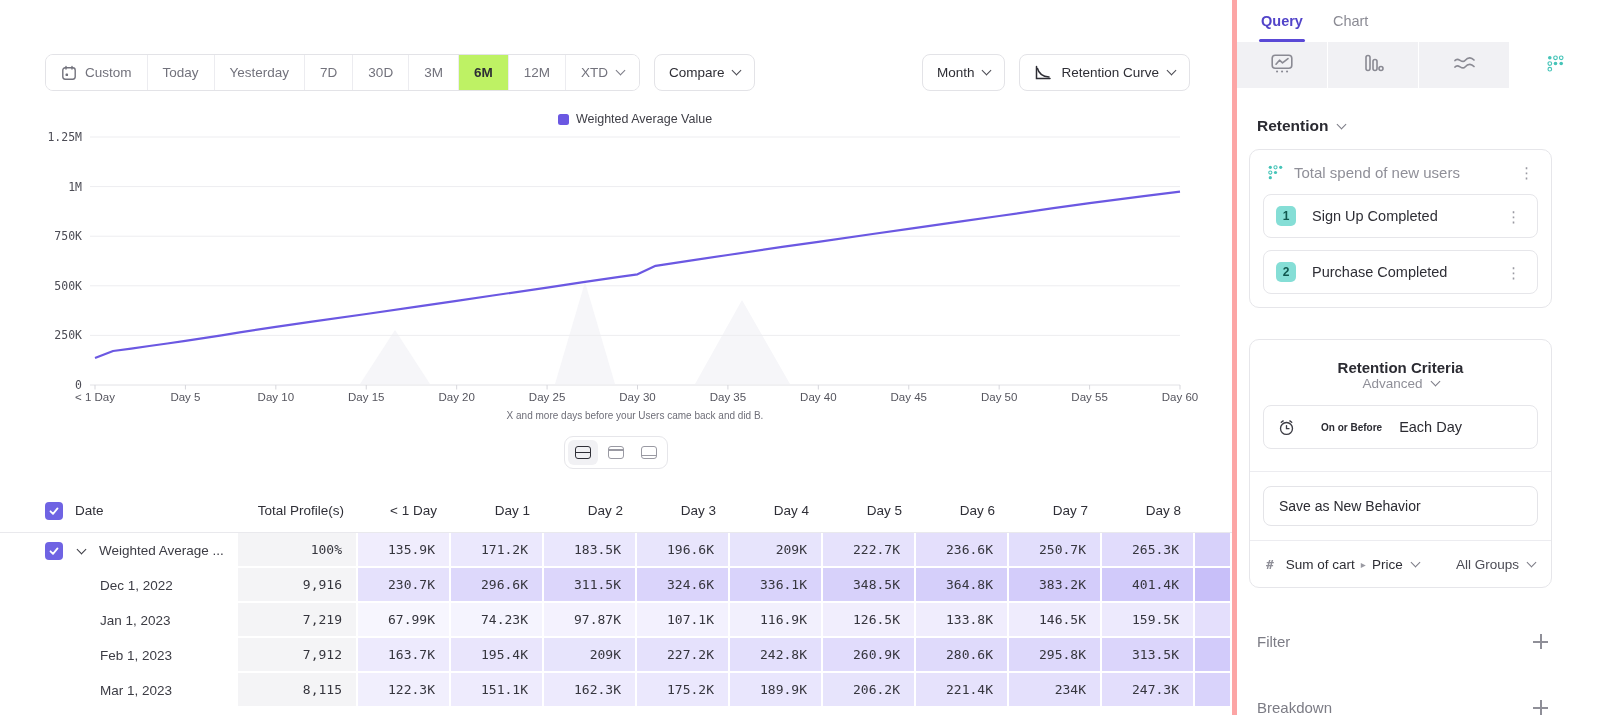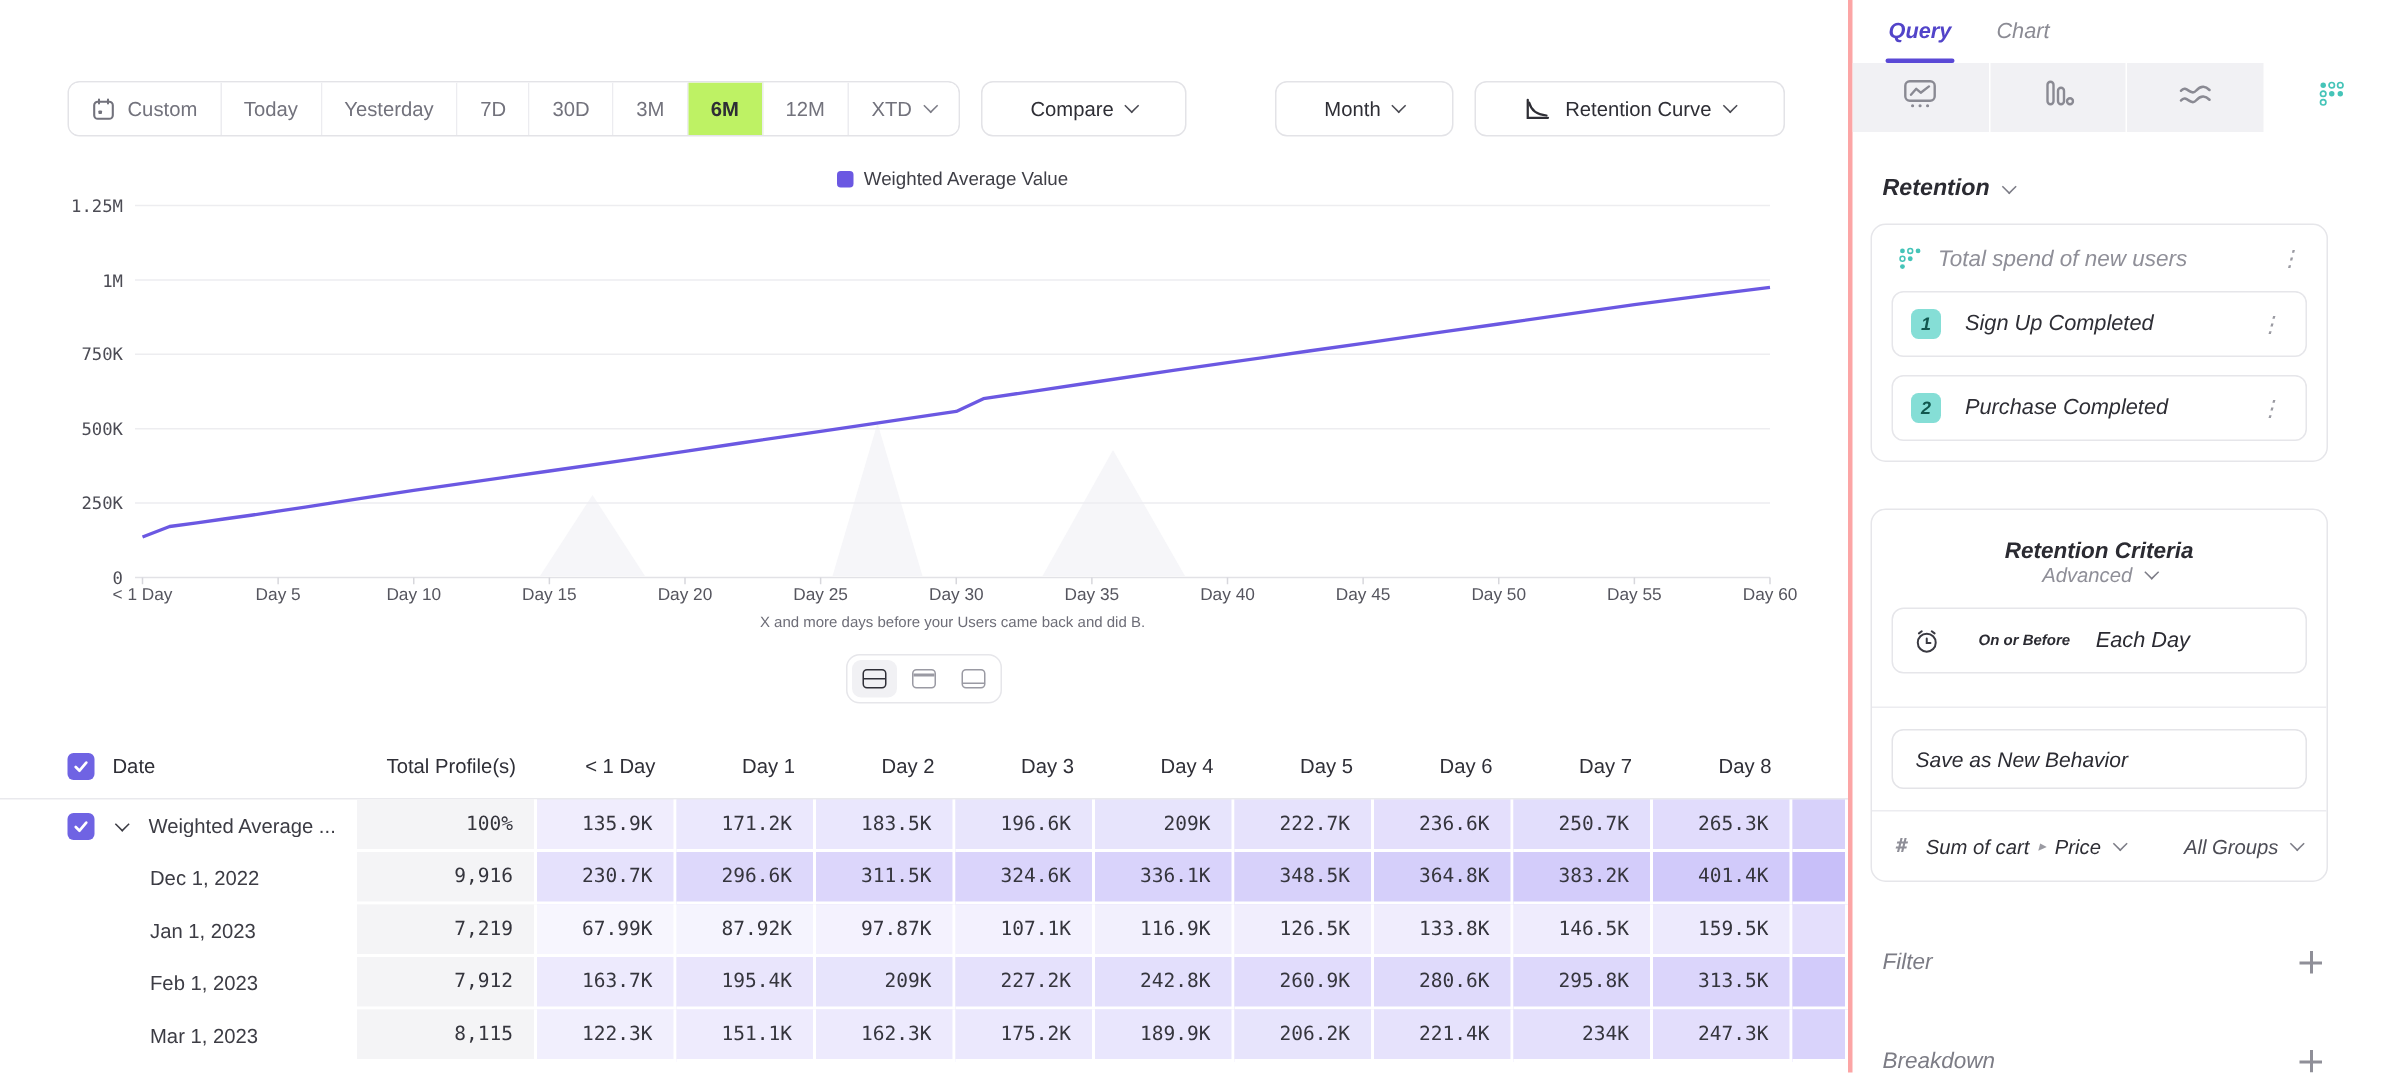--- a/index.html
+++ b/index.html
@@ -3,34 +3,34 @@
 <meta charset="utf-8">
 <style>
   * { margin:0; padding:0; box-sizing:border-box; }
   html,body { width:1600px; height:715px; background:#fff; overflow:hidden;
               font-family:"Liberation Sans", sans-serif; color:#33333a; }
   .mono { font-family:"DejaVu Sans Mono", monospace; }
 
   
   .main    { position:absolute; left:0; top:0; width:1232px; height:715px; overflow:hidden; }
   .sidebar { position:absolute; left:1232px; top:0; width:368px; height:715px;
-             border-left:3px solid #fca5a5; background:#fff; overflow:hidden;font-style:italic; }
+             border-left:5px solid #fca5a5; background:#fff; overflow:hidden; }
 
   
   .toolbar { position:absolute; left:45px; right:42px; top:54px; height:37px;
              display:flex; align-items:center; justify-content:space-between; }
   .tb-left, .tb-right { display:flex; align-items:center; }
   .seg { display:flex; align-items:stretch; height:37px; border:1px solid #e3e3e7;
          border-radius:8px; overflow:hidden; background:#fff; }
   .range-btn { display:flex; align-items:center; padding:0 15px; font-size:13.5px; color:#72727c;
                border-right:1px solid #ececf0; cursor:pointer; white-space:nowrap; background:#fff; }
   .range-btn:last-child { border-right:none; }
   .range-btn.active { background:#bef264; color:#2e2e35; font-weight:bold; }
   .range-btn svg { margin-right:8px; }
-  .btn { display:flex; align-items:center; height:37px; padding:0 32px; border:1px solid #e3e3e7;
+  .btn { display:flex; align-items:center; height:37px; padding:0 14px; border:1px solid #e3e3e7;
          border-radius:8px; background:#fff; font-size:13.5px; color:#2e2e35; font-weight:500;
          cursor:pointer; white-space:nowrap; }
   .btn svg { margin-right:9px; }
   .ml14 { margin-left:14px; }
   .chev { display:inline-block; width:7px; height:7px; border-right:1.5px solid #7c7c86;
           border-bottom:1.5px solid #7c7c86; transform:rotate(45deg); margin-left:9px;
           position:relative; top:-2px; }
   .chev.dark { border-color:#4a4a52; }
 
   
@@ -308,21 +308,21 @@
         <div class="t-cell heat" style="background: rgba(124, 103, 240, 0.3);">348.5K</div>
         <div class="t-cell heat" style="background: rgba(124, 103, 240, 0.318);">364.8K</div>
         <div class="t-cell heat" style="background: rgba(124, 103, 240, 0.333);">383.2K</div>
         <div class="t-cell heat" style="background: rgba(124, 103, 240, 0.35);">401.4K</div>
         <div class="t-cell heat" style="background: rgba(124, 103, 240, 0.42);"></div>
       </div>
       <div class="t-row">
         <div class="t-cell date-label" style="justify-content: flex-start; padding-left: 100px;">Jan 1, 2023</div>
         <div class="t-cell total-cell">7,219</div>
         <div class="t-cell heat" style="background: rgba(124, 103, 240, 0.06);">67.99K</div>
-        <div class="t-cell heat" style="background: rgba(124, 103, 240, 0.075);">87.92K</div>
+        <div class="t-cell heat" style="background: rgba(124, 103, 240, 0.075);">74.23K</div>
         <div class="t-cell heat" style="background: rgba(124, 103, 240, 0.086);">97.87K</div>
         <div class="t-cell heat" style="background: rgba(124, 103, 240, 0.094);">107.1K</div>
         <div class="t-cell heat" style="background: rgba(124, 103, 240, 0.1);">116.9K</div>
         <div class="t-cell heat" style="background: rgba(124, 103, 240, 0.11);">126.5K</div>
         <div class="t-cell heat" style="background: rgba(124, 103, 240, 0.118); text-align: right;">133.8K</div>
         <div class="t-cell heat" style="background: rgba(124, 103, 240, 0.125);">146.5K</div>
         <div class="t-cell heat" style="background: rgba(124, 103, 240, 0.137);">159.5K</div>
         <div class="t-cell heat" style="background: rgba(124, 103, 240, 0.208);"></div>
       </div>
       <div class="t-row">

